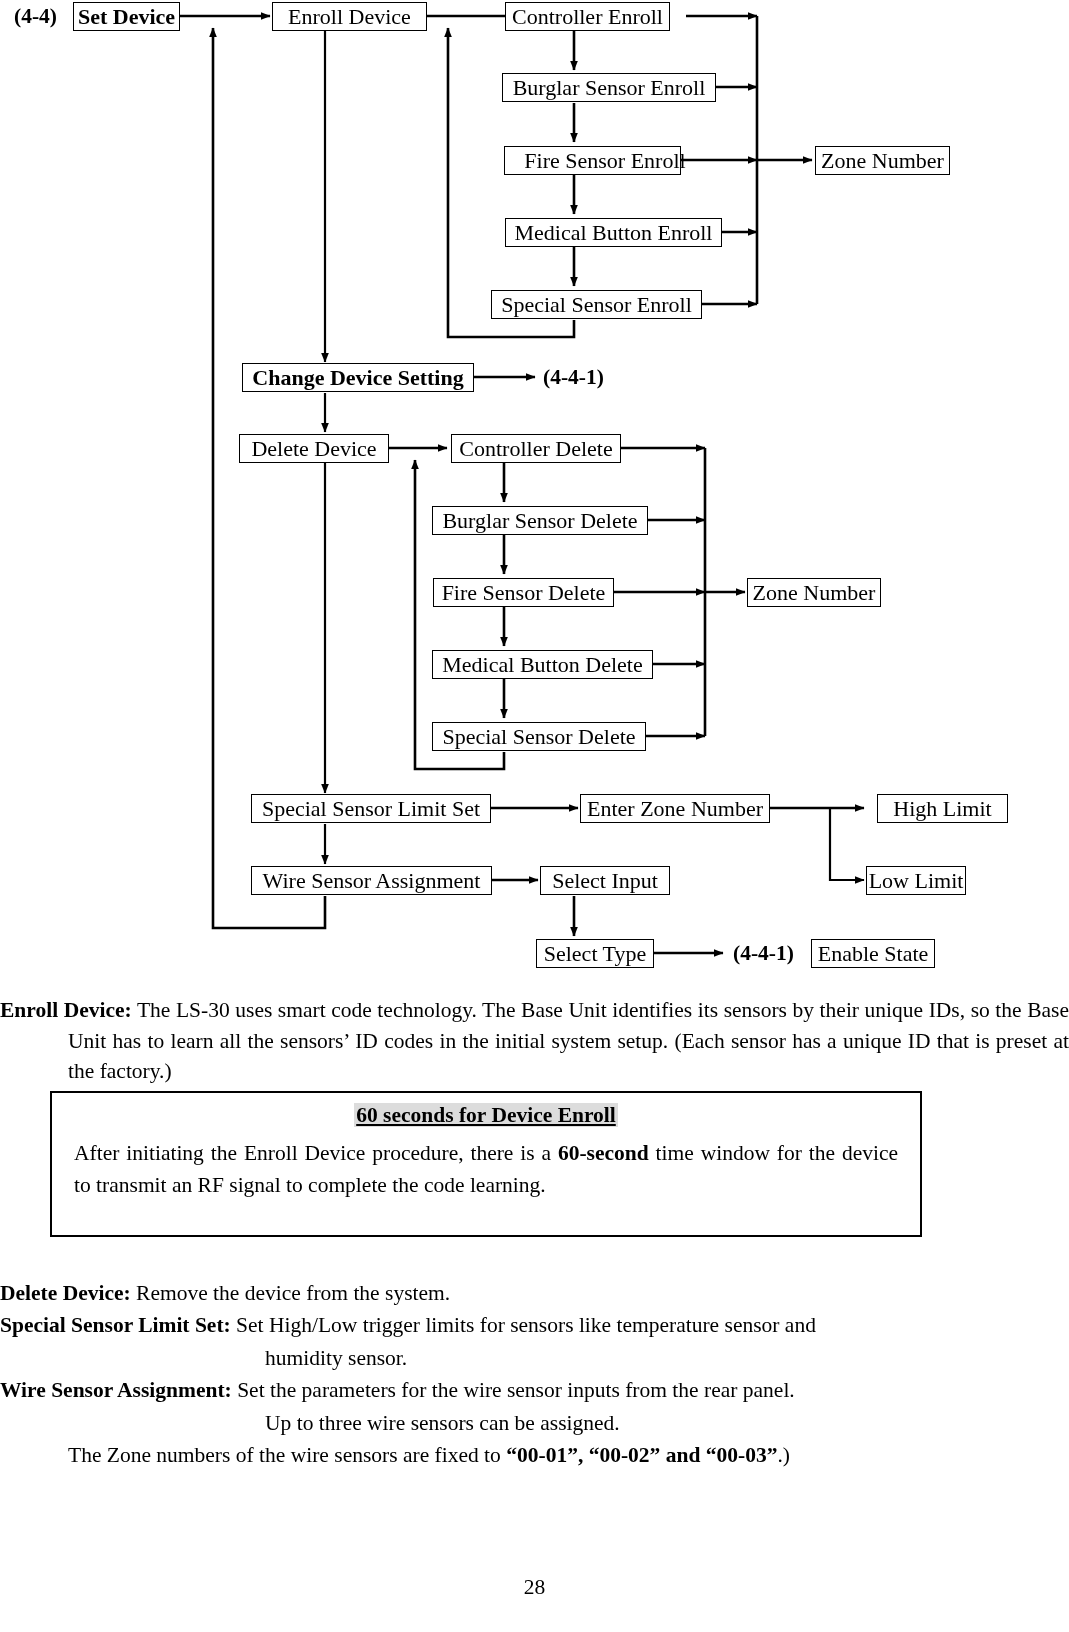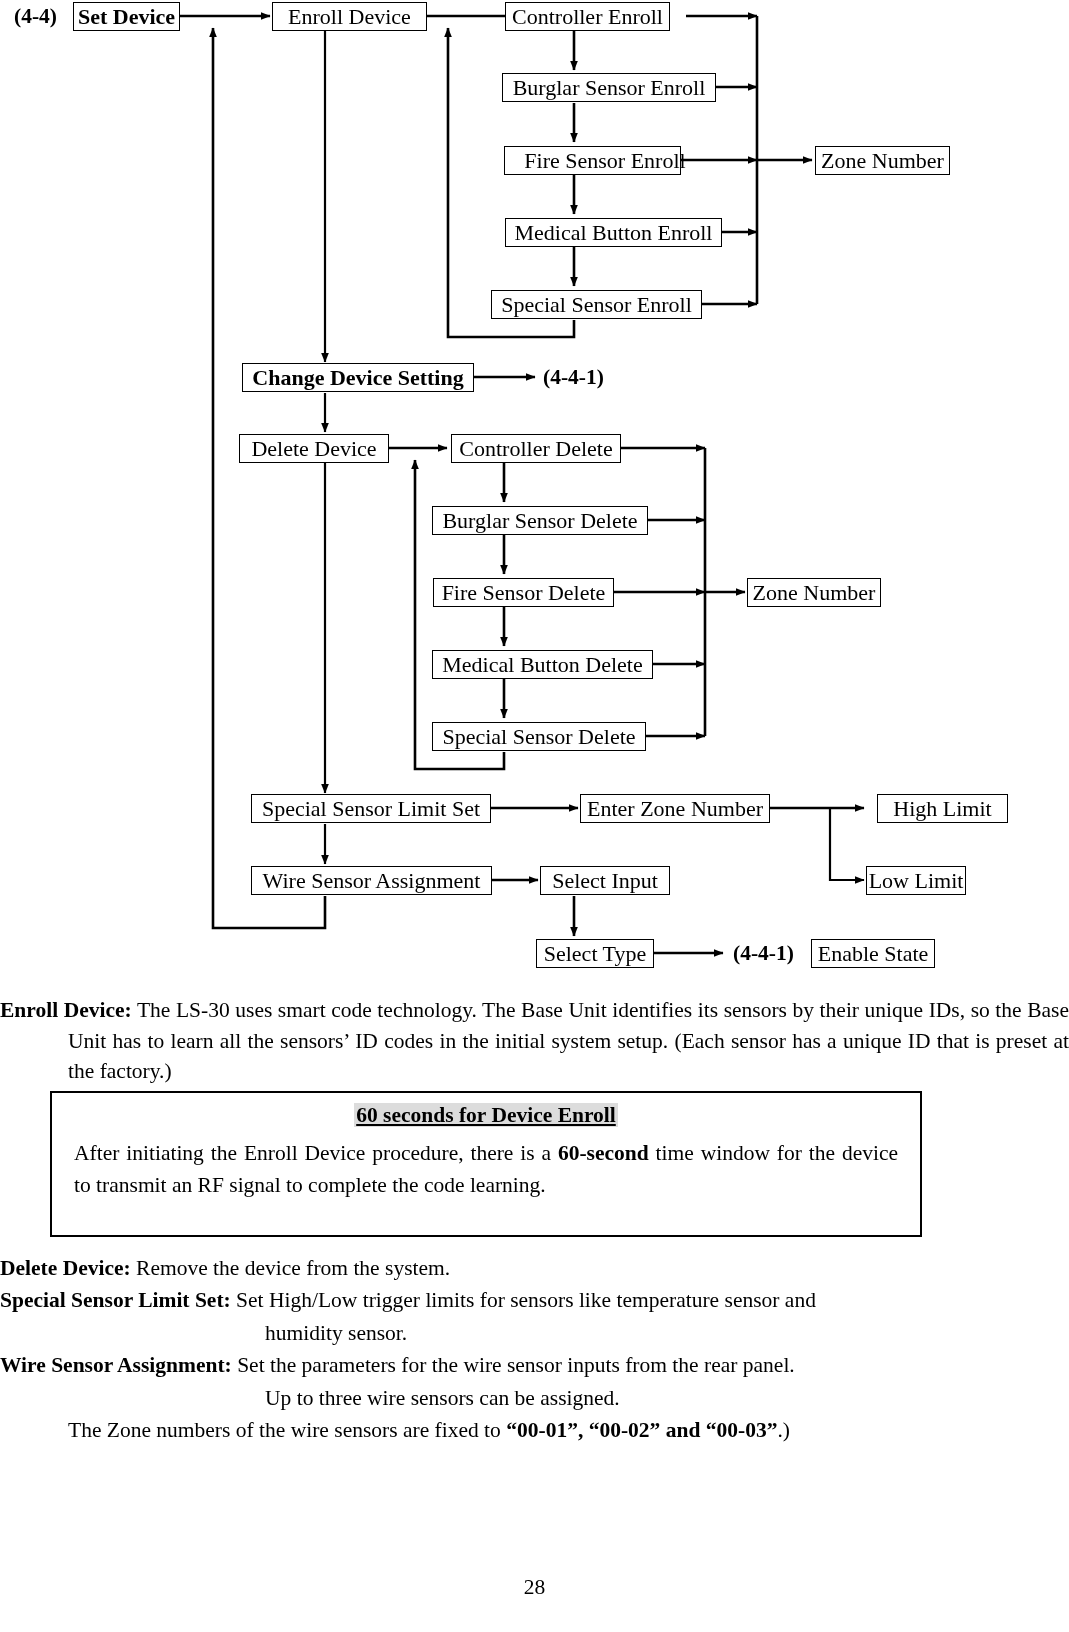--- a/index.html
+++ b/index.html
@@ -196,21 +196,21 @@
 
   <div id="notebox">
     <div class="note-title">
       <span>60 seconds for Device Enroll</span>
     </div>
     <div class="note-body">
       <span>After initiating the Enroll Device procedure, there is a </span><b>60-second</b><span> time window for the device to transmit an RF signal to complete the code learning.</span>
     </div>
   </div>
 
-  <p class="para nojust" style="margin-top:16px;">
+  <p class="para nojust" style="margin-top:41px;">
     <b>Delete Device:</b><span> Remove the device from the system.</span>
   </p>
 
   <p class="para nojust">
     <b>Special Sensor Limit Set:</b><span> Set High/Low trigger limits for sensors like temperature sensor and</span>
   </p>
   <p class="para nojust indent-lg">humidity sensor.</p>
 
   <p class="para nojust">
     <b>Wire Sensor Assignment:</b><span> Set the parameters for the wire sensor inputs from the rear panel.</span>

